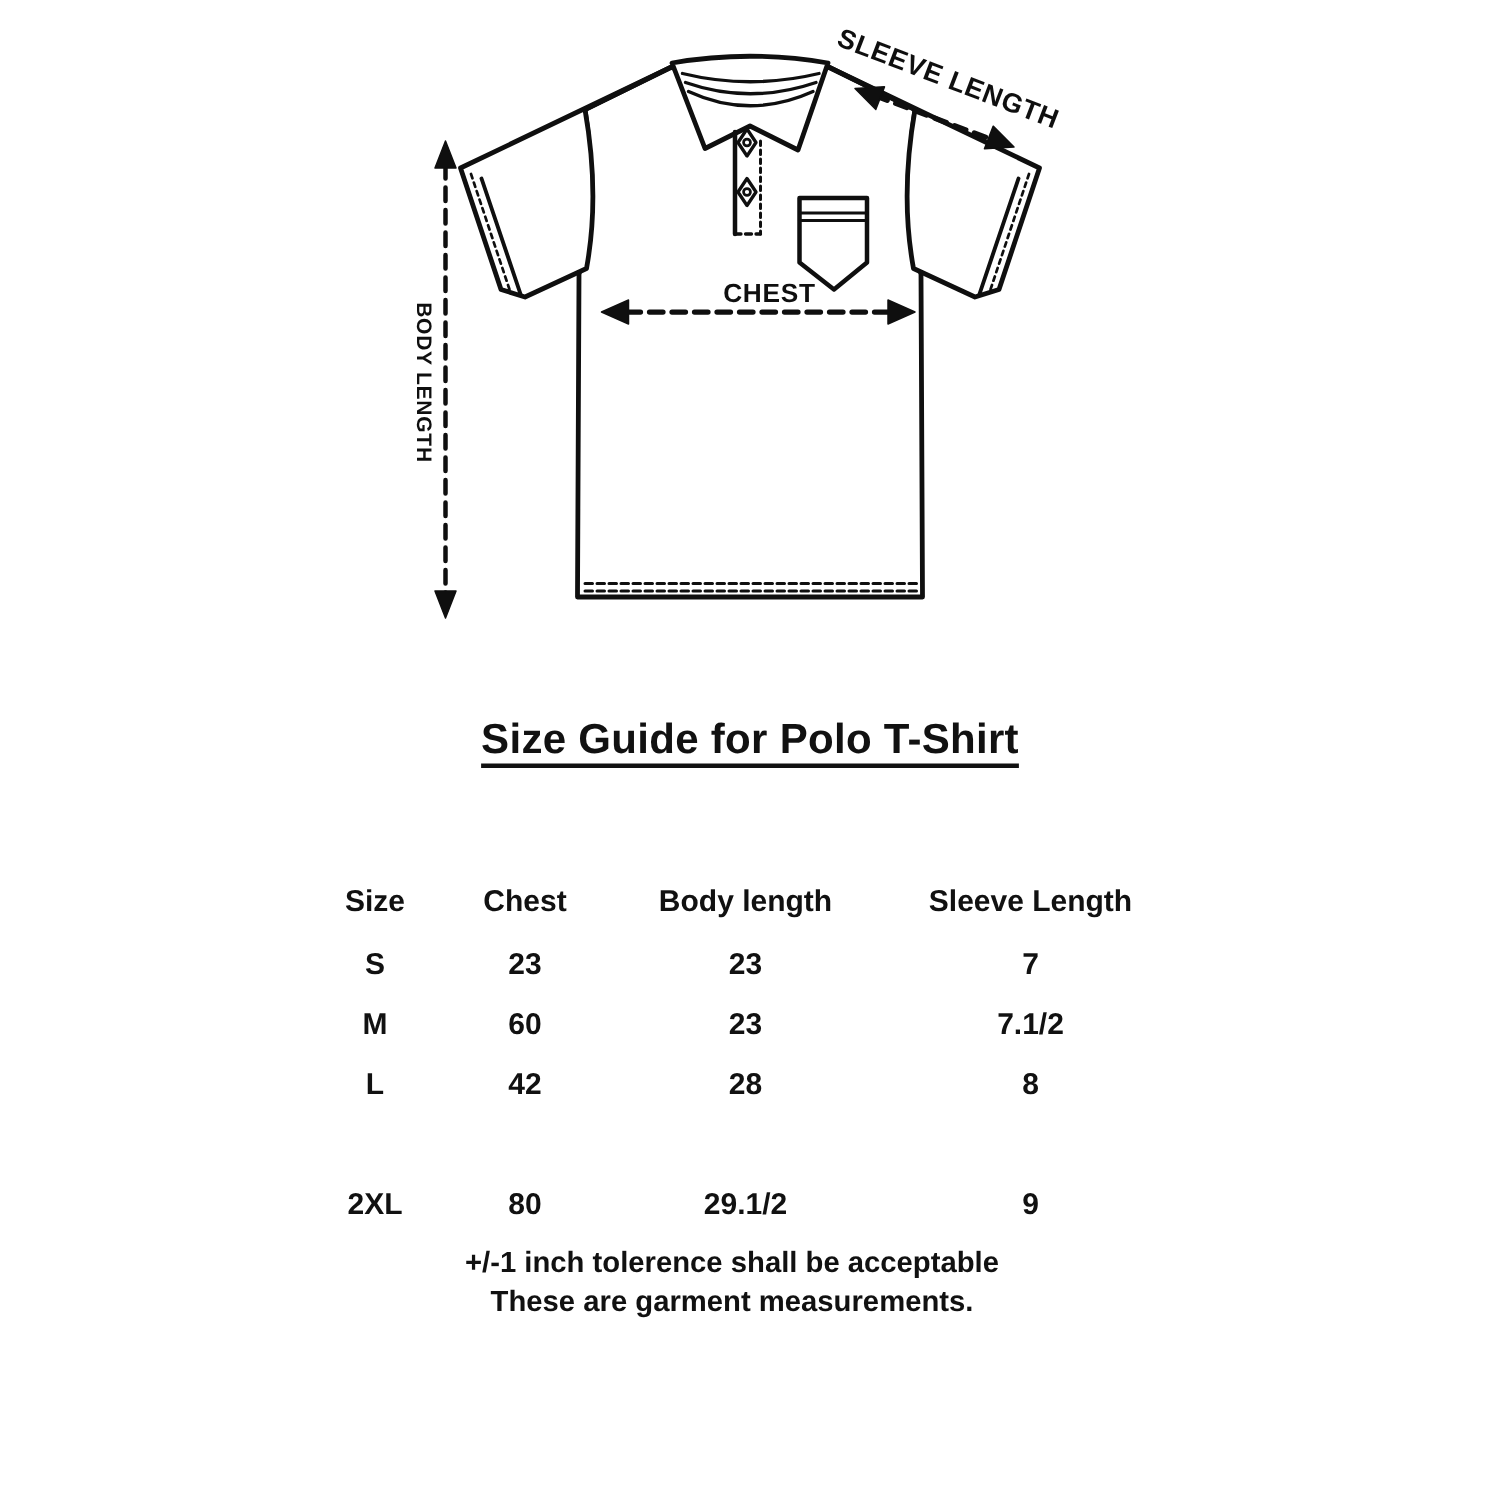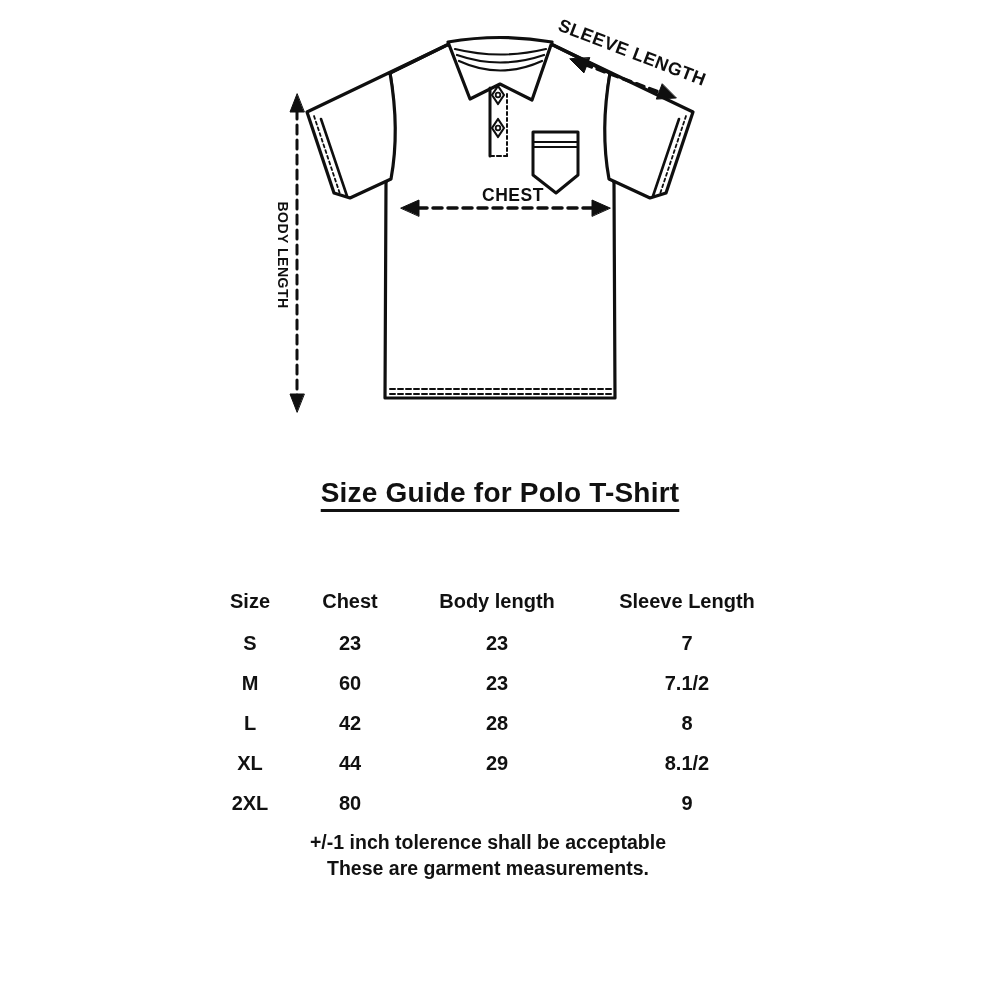--- a/index.html
+++ b/index.html
@@ -133,29 +133,24 @@
       <div class="cell c2">60</div>
       <div class="cell c3">23</div>
       <div class="cell c4">7.1/2</div>
     </div>
     <div class="trow r2">
       <div class="cell c1">L</div>
       <div class="cell c2">42</div>
       <div class="cell c3">28</div>
       <div class="cell c4">8</div>
     </div>
-    <div class="trow r3">
-      <div class="cell c1">XL</div>
-      <div class="cell c2">44</div>
-      <div class="cell c3">29</div>
-      <div class="cell c4">8.1/2</div>
-    </div>
     <div class="trow r4">
       <div class="cell c1">2XL</div>
       <div class="cell c2">80</div>
+      <div class="cell c3">29.1/2</div>
       <div class="cell c4">9</div>
     </div>
   </div>
 
   <div class="notes">
     <div>+/-1 inch tolerence shall be acceptable</div>
     <div>These are garment measurements.</div>
   </div>
 
 </div>

